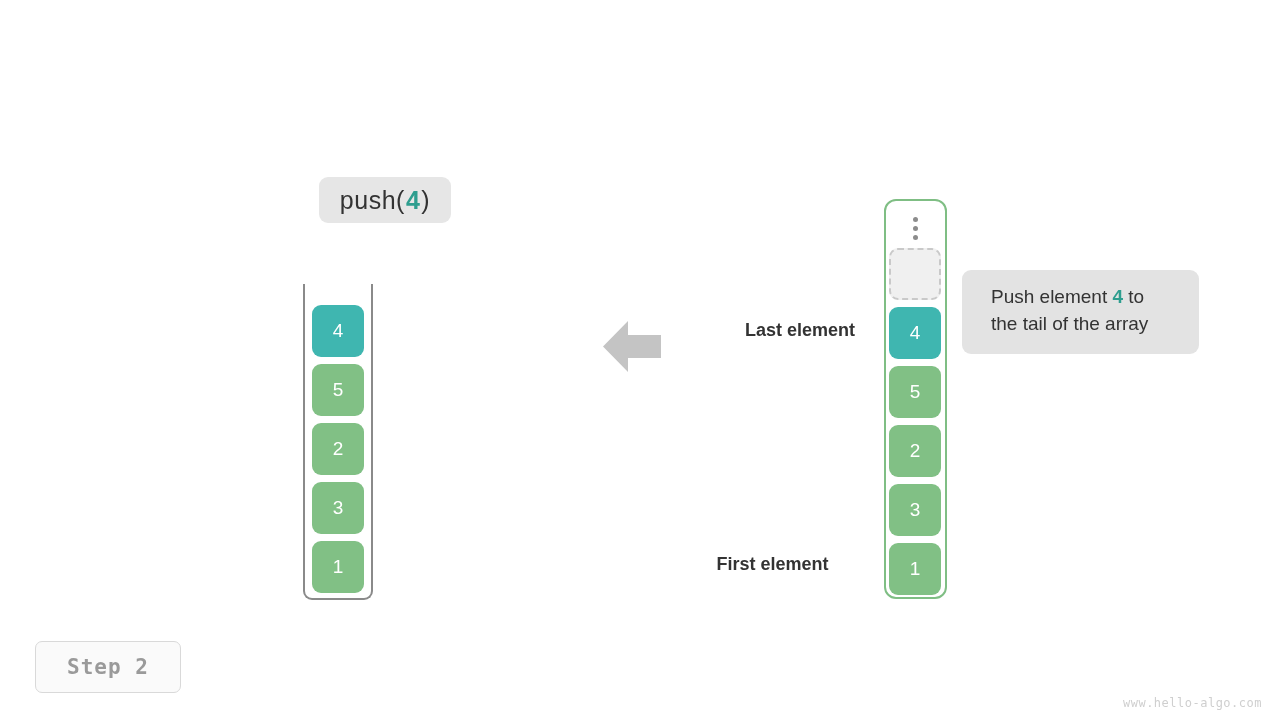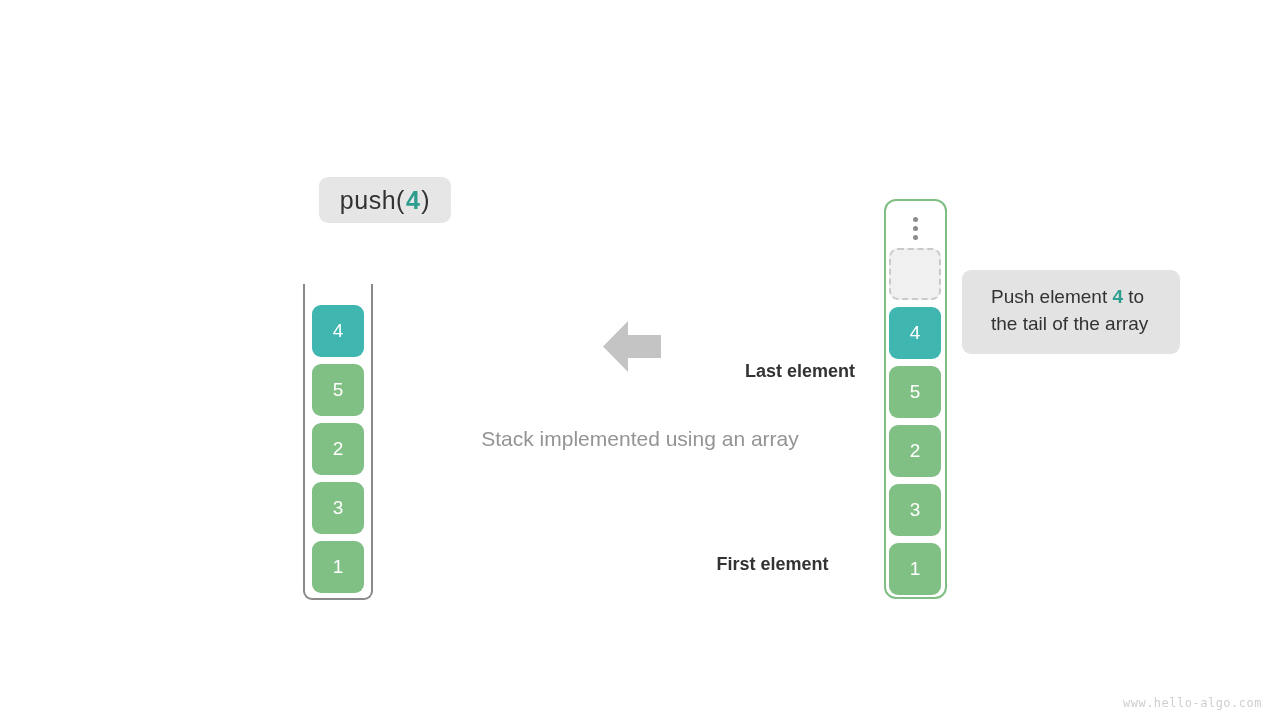--- a/index.html
+++ b/index.html
@@ -106,21 +106,20 @@
   
   .cap-last {
     position: absolute;
     left: 690px;
     top: 320px;
     width: 165px;
     text-align: right;
     font-size: 18px;
     font-weight: bold;
     color: #333333;
-    margin-top: 41px;
   }
   .cap-first {
     position: absolute;
     left: 690px;
     top: 554px;
     width: 165px;
     text-align: center;
     font-size: 18px;
     font-weight: bold;
     color: #333333;
@@ -179,21 +178,21 @@
     display: flex;
     flex-direction: column;
     gap: 7px;
   }
 
   
   .tooltip {
     position: absolute;
     left: 962px;
     top: 270px;
-    width: 218px;
+    width: 237px;
     height: 84px;
     background: #e3e3e3;
     border-radius: 9px;
     display: flex;
     align-items: center;
     box-sizing: border-box;
     padding: 0 28px 4px 29px;
   }
   .tooltip-text {
     font-size: 19px;
@@ -260,21 +259,20 @@
   </div>
 
   <div class="arrow-left">
     <svg width="58" height="53" viewBox="0 0 58 53" xmlns="http://www.w3.org/2000/svg">
       <path d="M0 26.5 L25 1 L25 15 L58 15 L58 38 L25 38 L25 52 Z" fill="#c4c4c4"></path>
     </svg>
   </div>
 
   <div class="cap-last">Last element</div>
   <div class="cap-first">First element</div>
-  <div class="cap-center">Stack implemented using an array</div>
 
   <div class="array-wrap">
     <div class="array-frame"></div>
     <div class="dots">
       <span></span>
         <span></span>
         <span></span>
     </div>
     <div class="array-cells">
       <div class="cell empty"></div>
@@ -283,16 +281,17 @@
       <div class="cell green">2</div>
       <div class="cell green">3</div>
       <div class="cell green">1</div>
     </div>
   </div>
 
   <div class="tooltip">
     <div class="tooltip-text"><span>Push element </span><span class="accent">4</span><span> to the tail of the array</span></div>
   </div>
 
+  <div class="step-badge">Step 2</div>
 
   <div class="watermark">www.hello-algo.com</div>
 
 </div>
 
 </body></html>

